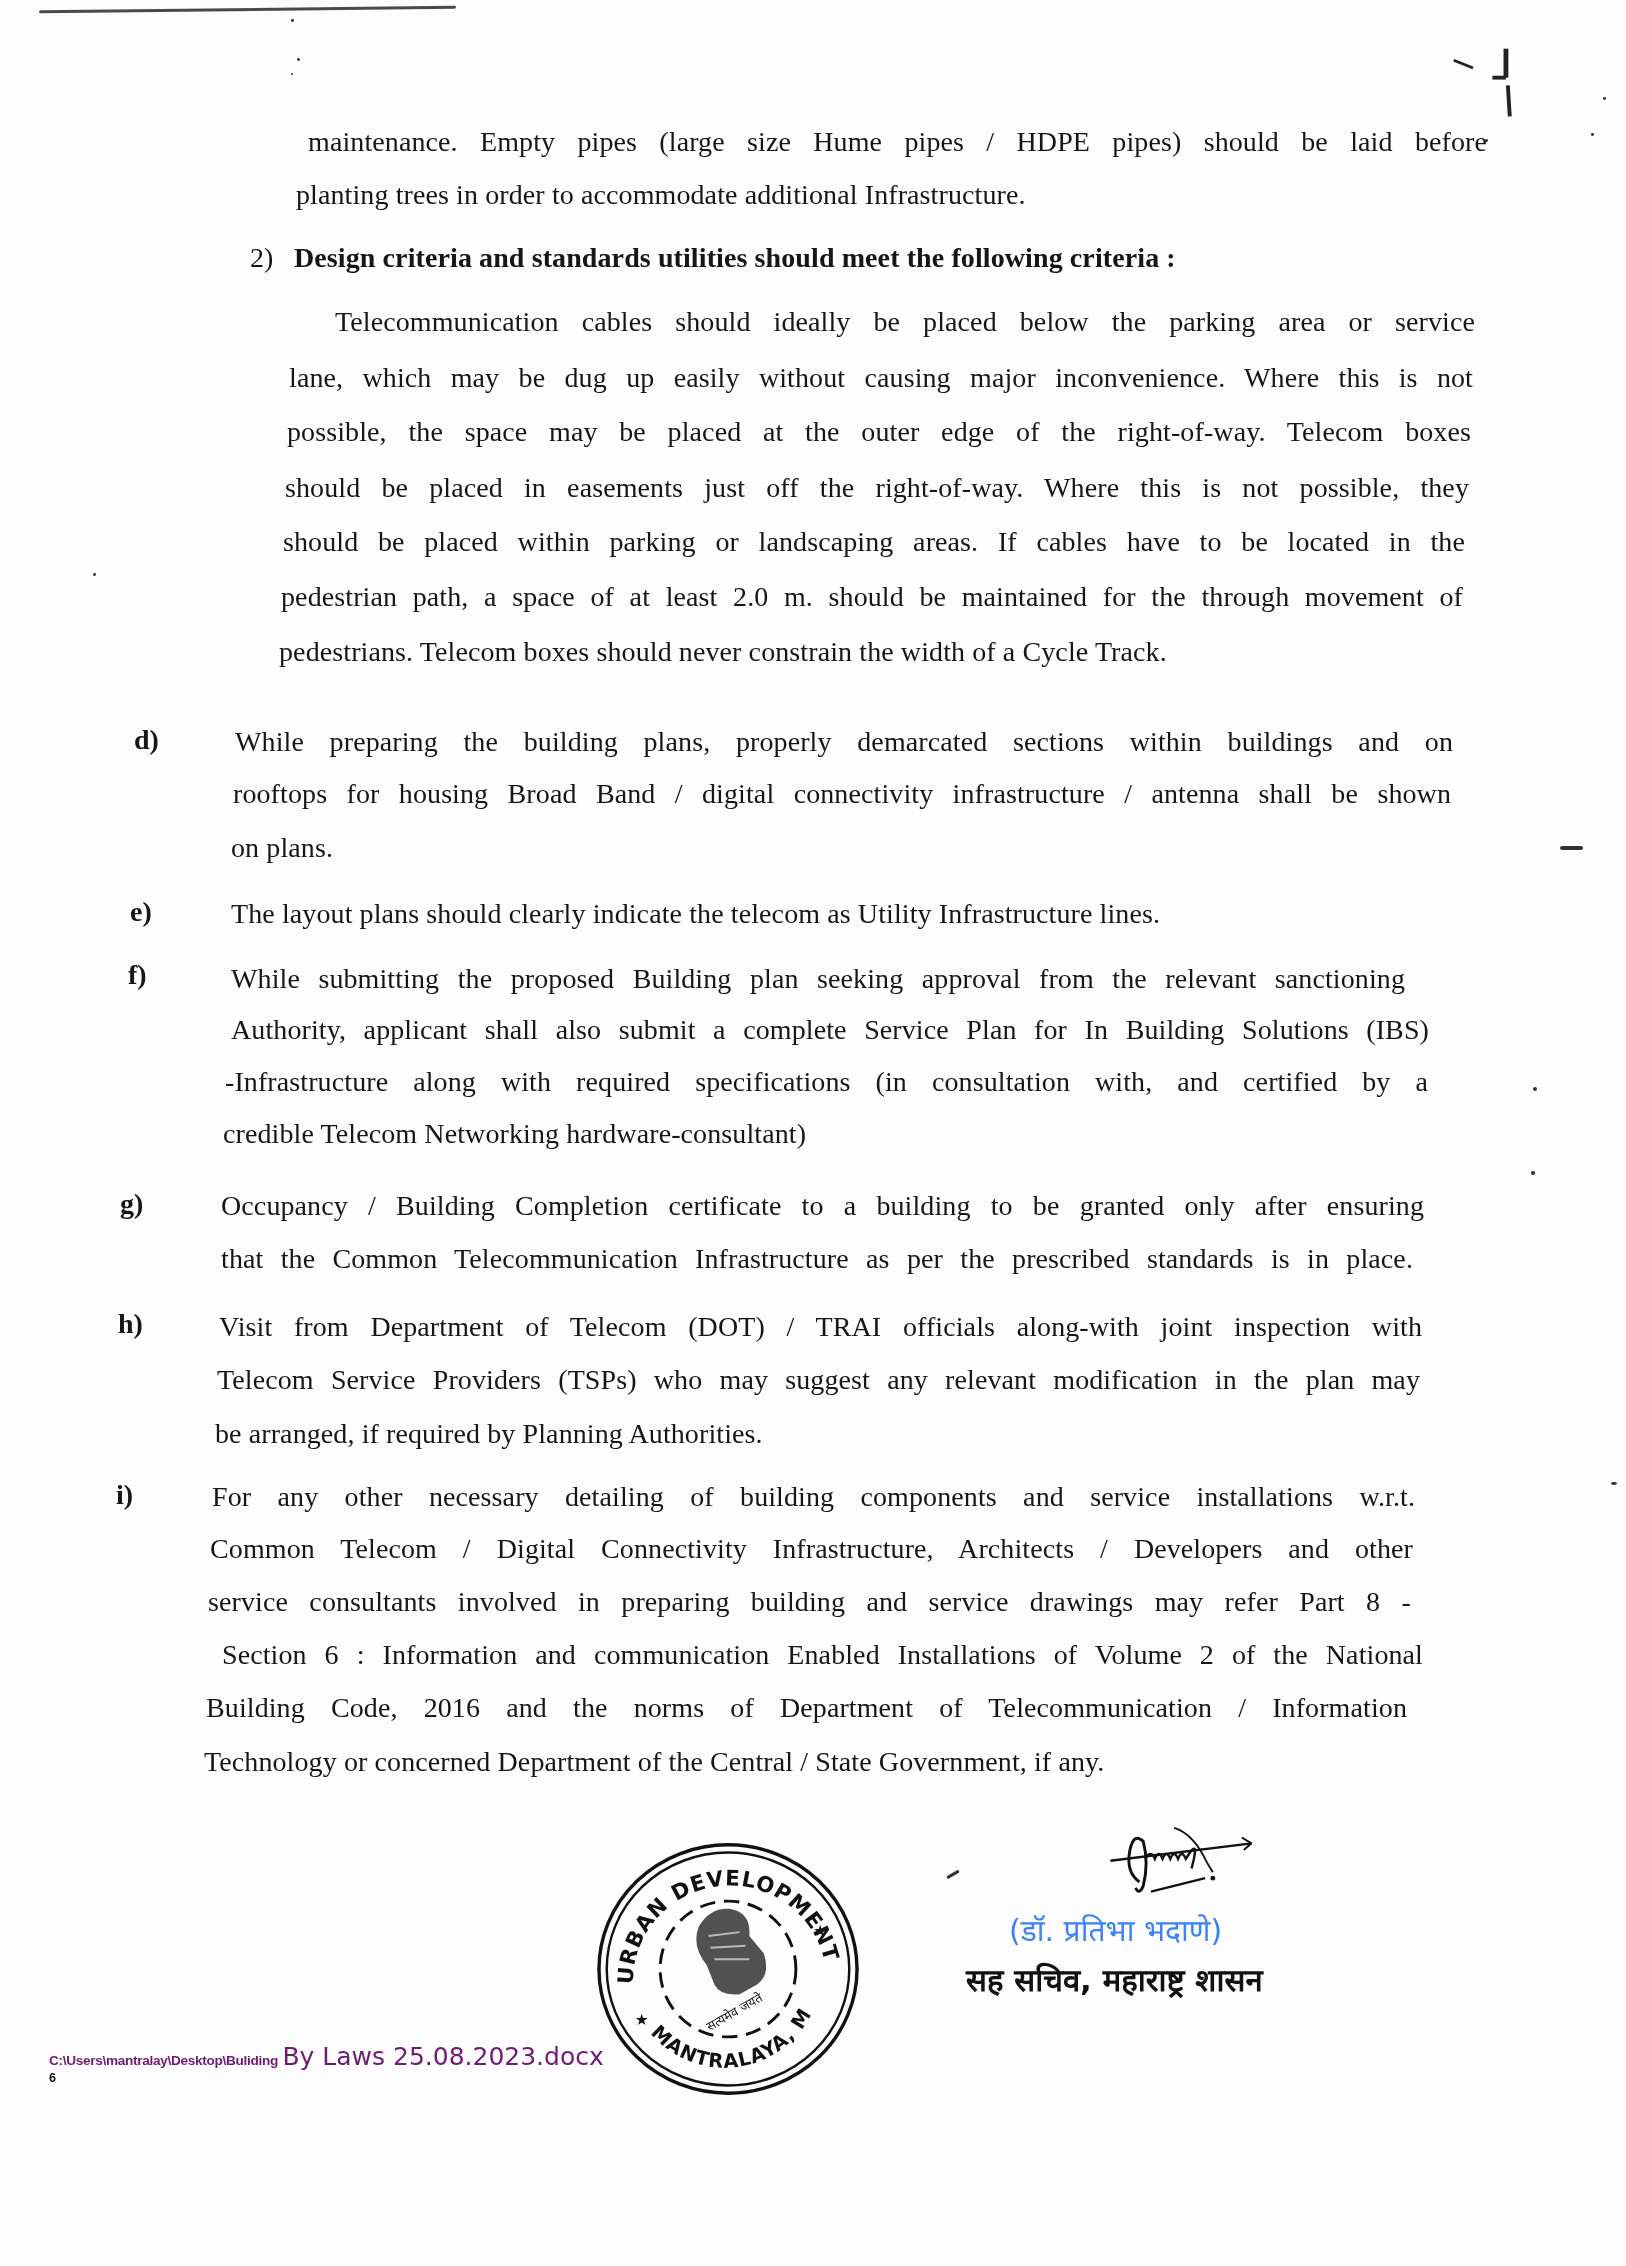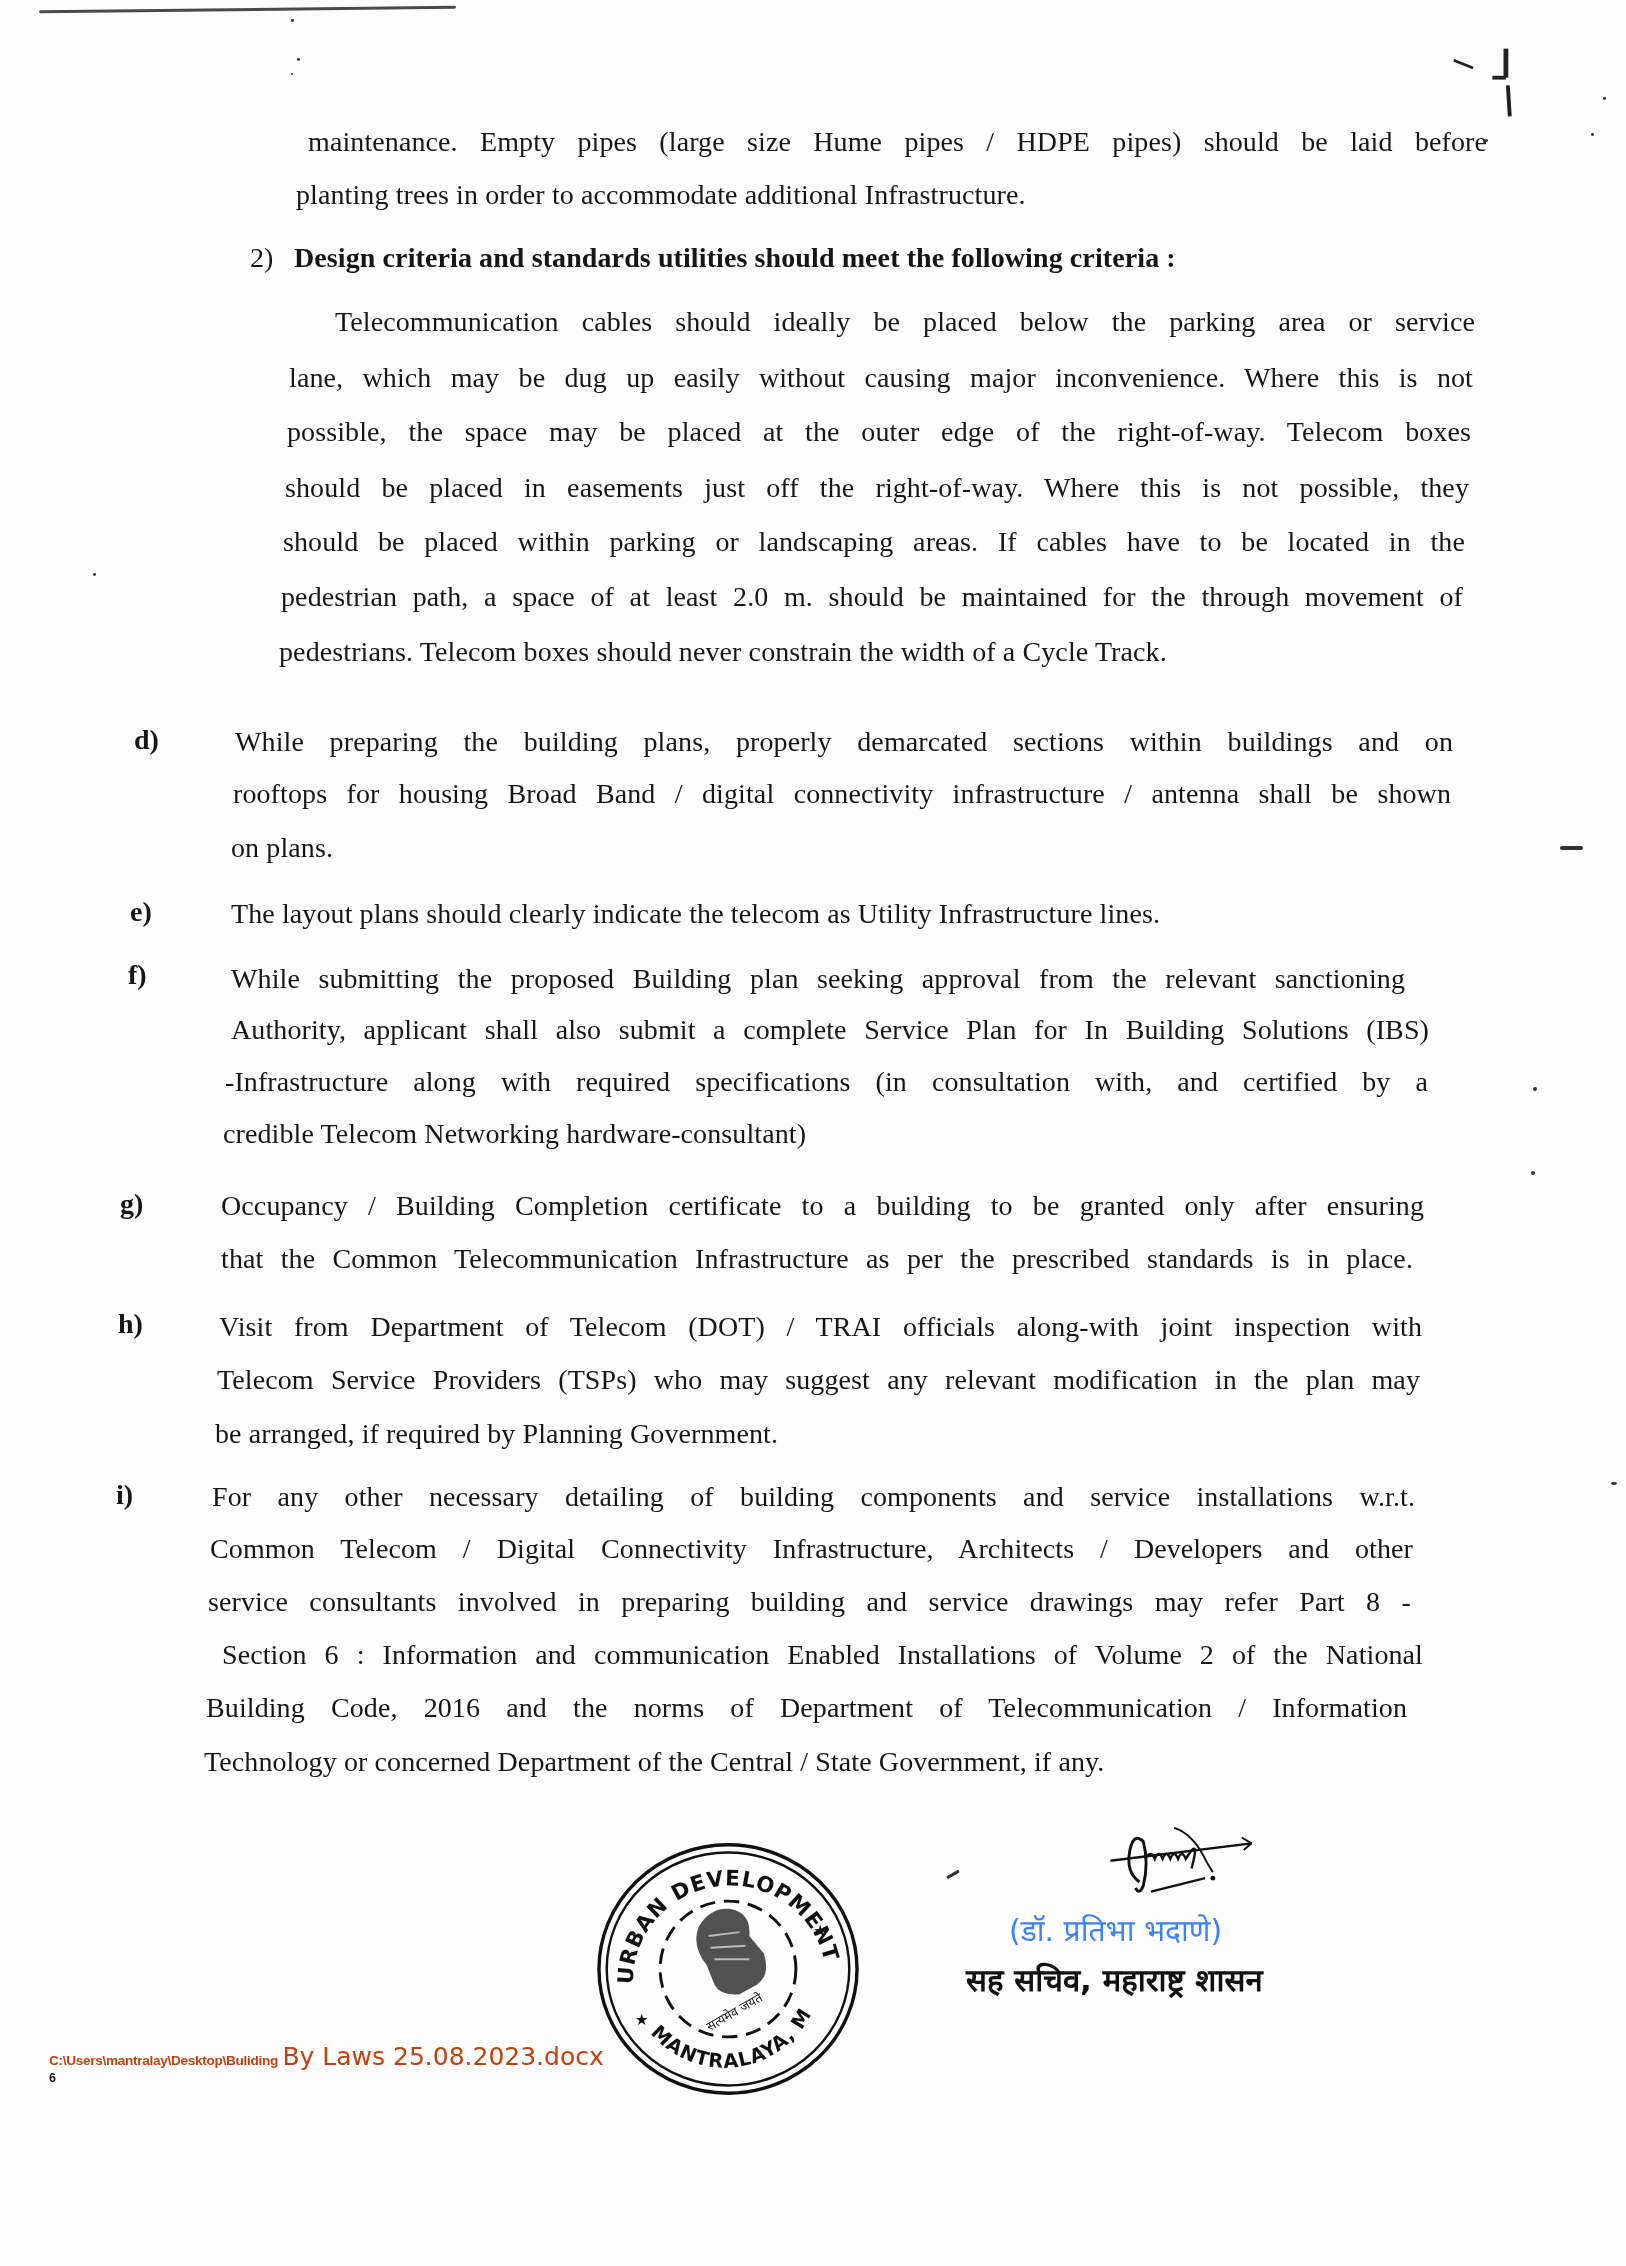--- a/index.html
+++ b/index.html
@@ -8,21 +8,21 @@
   .page { position:absolute; left:0; top:0; width:1626px; height:2267px; background:#fdfdfd; }
   .scan-line-top { position:absolute; left:39px; top:7.8px; width:417px; height:2.9px; background:#2a2a2a; border-radius:1.9px; transform:rotate(-0.6deg); opacity:.85; }
   .corner-mark { position:absolute; }
   .line { position:absolute; font-size:28px; line-height:35px; white-space:nowrap; text-align:justify; text-align-last:justify; letter-spacing:0.1px; }
   .line.last { text-align-last:left; }
   .heading { font-weight:bold; }
   .label { position:absolute; font-size:28px; font-weight:bold; line-height:35px; }
   .stamp { position:absolute; left:594px; top:1839px; width:268px; height:260px; }
   .sig-name { position:absolute; left:1009px; top:1909px; font-family:"DejaVu Sans",sans-serif; font-size:30px; color:#3b82f6; }
   .sig-title { position:absolute; left:966px; top:1958px; font-family:"DejaVu Sans",sans-serif; font-size:31px; font-weight:bold; color:#111; }
-  .path { position:absolute; left:49px; top:2042px; font-family:"Liberation Sans",sans-serif; color:#c2410c; white-space:nowrap; }
+  .path { position:absolute; left:49px; top:2042px; font-family:"Liberation Sans",sans-serif; color:#701a75; white-space:nowrap; }
   .path .small { font-size:13.6px; font-weight:bold; letter-spacing:-0.3px; }
   .path .big { font-size:25px; font-family:"DejaVu Sans",sans-serif; }
   .pagenum { position:absolute; left:49px; top:2071px; font-family:"Liberation Sans",sans-serif; font-size:12.6px; font-weight:bold; color:#111; }
   .speck { position:absolute; background:#333; border-radius:50%; }
 </style>
 </head>
 <body>
 
 <div class="page">
 
@@ -63,21 +63,21 @@
   <div class="line" style="left:225px;top:1064px;width:1203px;">-Infrastructure along with required specifications (in consultation with, and certified by a</div>
   <div class="line last" style="left:223px;top:1116px;">credible Telecom Networking hardware-consultant)</div>
 
   <div class="label" style="left:120px;top:1186px;">g)</div>
   <div class="line" style="left:221px;top:1188px;width:1203px;">Occupancy / Building Completion certificate to a building to be granted only after ensuring</div>
   <div class="line" style="left:221px;top:1241px;width:1192px;">that the Common Telecommunication Infrastructure as per the prescribed standards is in place.</div>
 
   <div class="label" style="left:118px;top:1306px;">h)</div>
   <div class="line" style="left:219px;top:1309px;width:1203px;">Visit from Department of Telecom (DOT) / TRAI officials along-with joint inspection with</div>
   <div class="line" style="left:217px;top:1362px;width:1203px;">Telecom Service Providers (TSPs) who may suggest any relevant modification in the plan may</div>
-  <div class="line last" style="left:215px;top:1416px;">be arranged, if required by Planning Government.</div>
+  <div class="line last" style="left:215px;top:1416px;">be arranged, if required by Planning Authorities.</div>
 
   <div class="label" style="left:116px;top:1477px;">i)</div>
   <div class="line" style="left:212px;top:1479px;width:1203px;">For any other necessary detailing of building components and service installations w.r.t.</div>
   <div class="line" style="left:210px;top:1531px;width:1203px;">Common Telecom / Digital Connectivity Infrastructure, Architects / Developers and other</div>
   <div class="line" style="left:208px;top:1584px;width:1203px;">service consultants involved in preparing building and service drawings may refer Part 8 -</div>
   <div class="line" style="left:222px;top:1637px;width:1201px;">Section 6 : Information and communication Enabled Installations of Volume 2 of the National</div>
   <div class="line" style="left:206px;top:1690px;width:1201px;">Building Code, 2016 and the norms of Department of Telecommunication / Information</div>
   <div class="line last" style="left:204px;top:1744px;">Technology or concerned Department of the Central / State Government, if any.</div>
 
   <svg class="stamp" viewBox="0 0 276 268">

